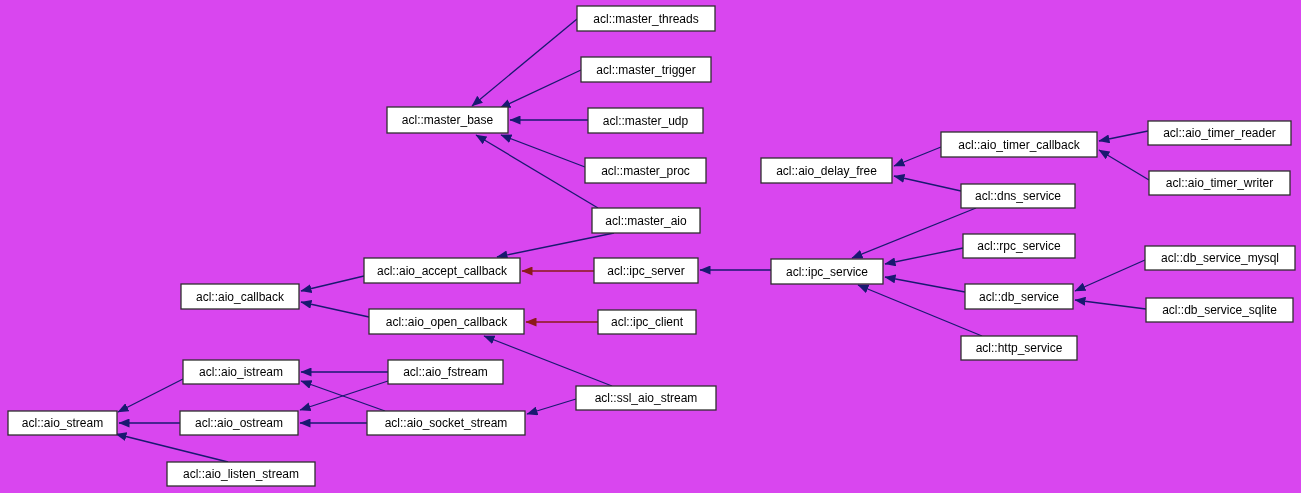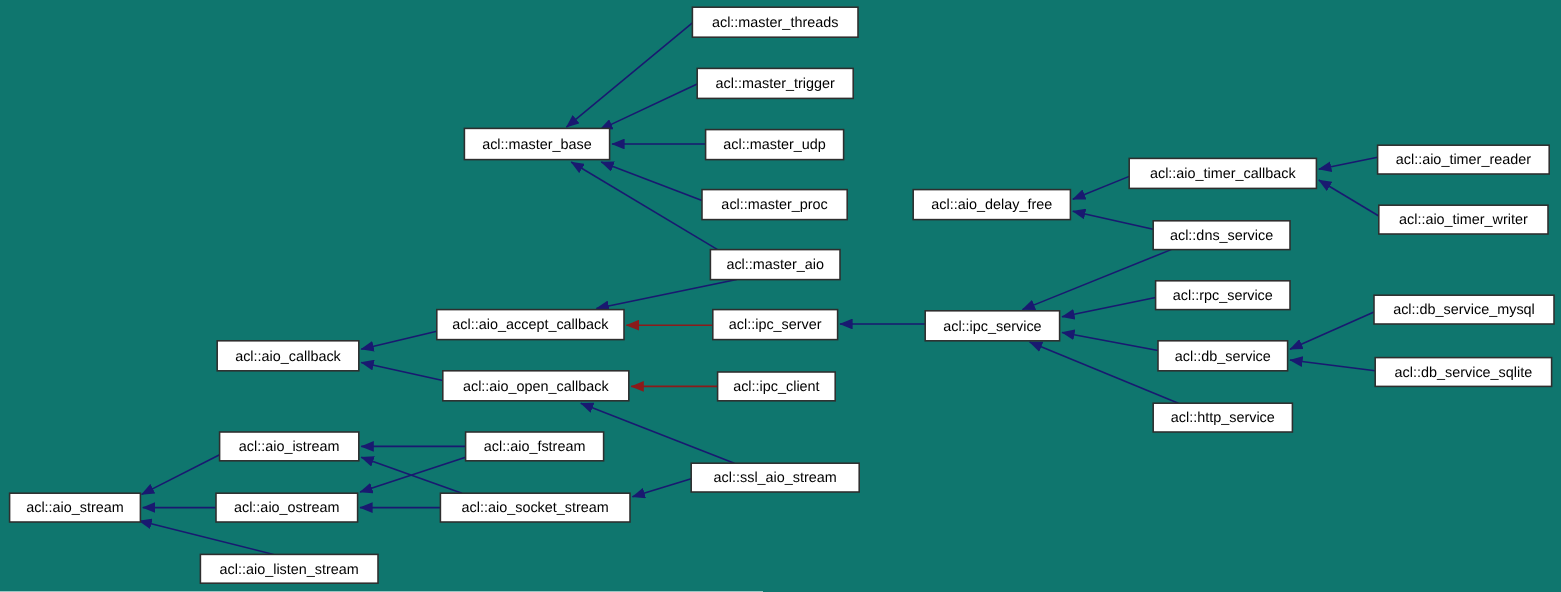--- a/index.html
+++ b/index.html
@@ -4,21 +4,21 @@
 <style>
   html, body {
     margin: 0;
     padding: 0;
     background: #ffffff;
   }
   .diagram-wrap {
     position: relative;
     width: 1301px;
     height: 493px;
-    background: #0f766e;
+    background: #d946ef;
     overflow: hidden;
   }
   svg { display: block; }
   .node rect {
     fill: #ffffff;
     stroke: #2e2e2e;
     stroke-width: 1.3;
   }
   .node { cursor: pointer; }
   .node text {

